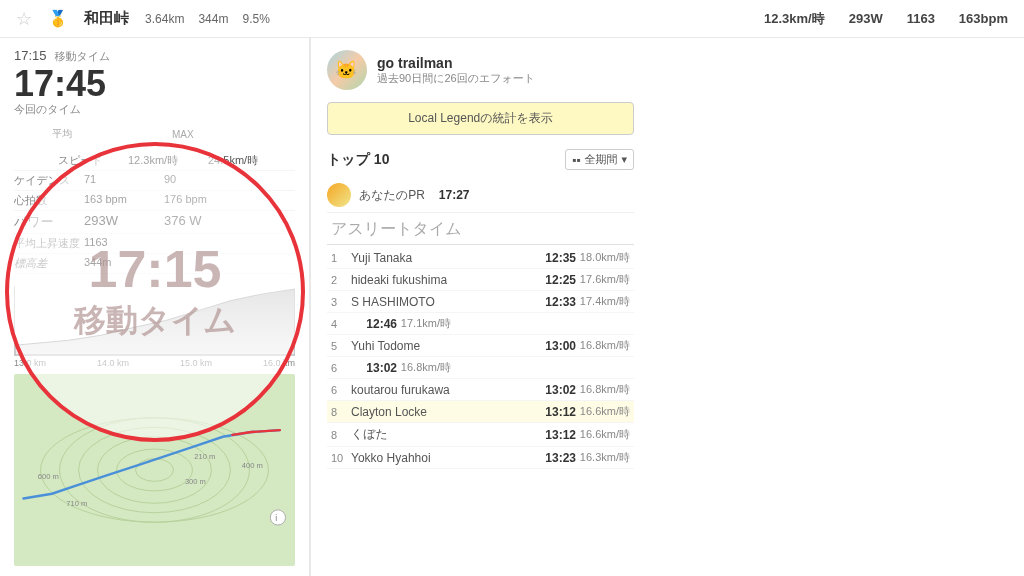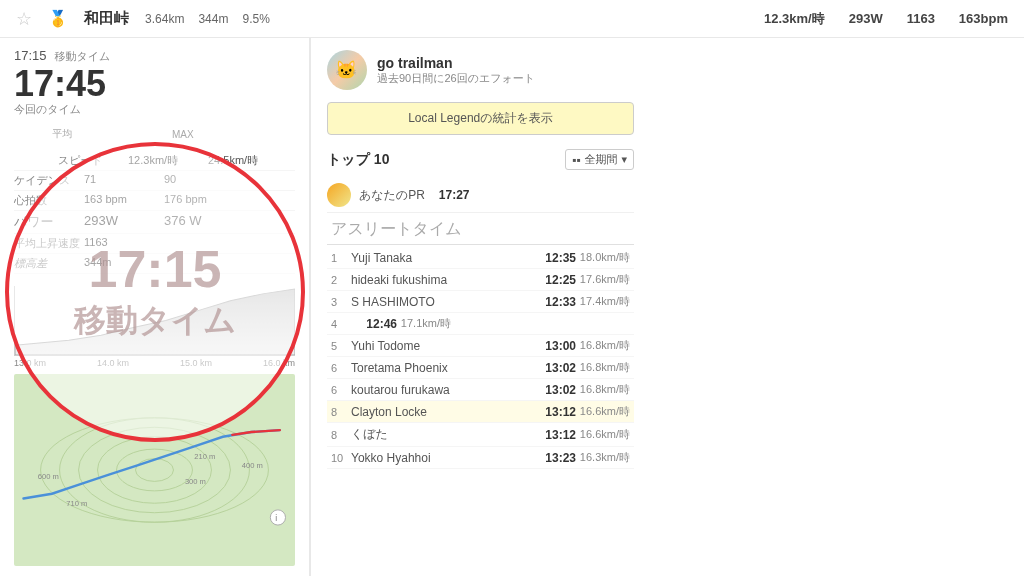--- a/index.html
+++ b/index.html
@@ -447,21 +447,20 @@
     <span class="lb-speed">17.1km/時</span>
   </div>
         <div class="lb-row">
     <span class="lb-rank">5</span>
     <span class="lb-name">Yuhi Todome</span>
     <span class="lb-time">13:00</span>
     <span class="lb-speed">16.8km/時</span>
   </div>
         <div class="lb-row">
     <span class="lb-rank">6</span>
-    <span class="lb-name">Toretama Phoenix</span>
     <span class="lb-time">13:02</span>
     <span class="lb-speed">16.8km/時</span>
   </div>
         <div class="lb-row">
     <span class="lb-rank">6</span>
     <span class="lb-name">koutarou furukawa</span>
     <span class="lb-time">13:02</span>
     <span class="lb-speed">16.8km/時</span>
   </div>
         <div class="lb-row highlight">

